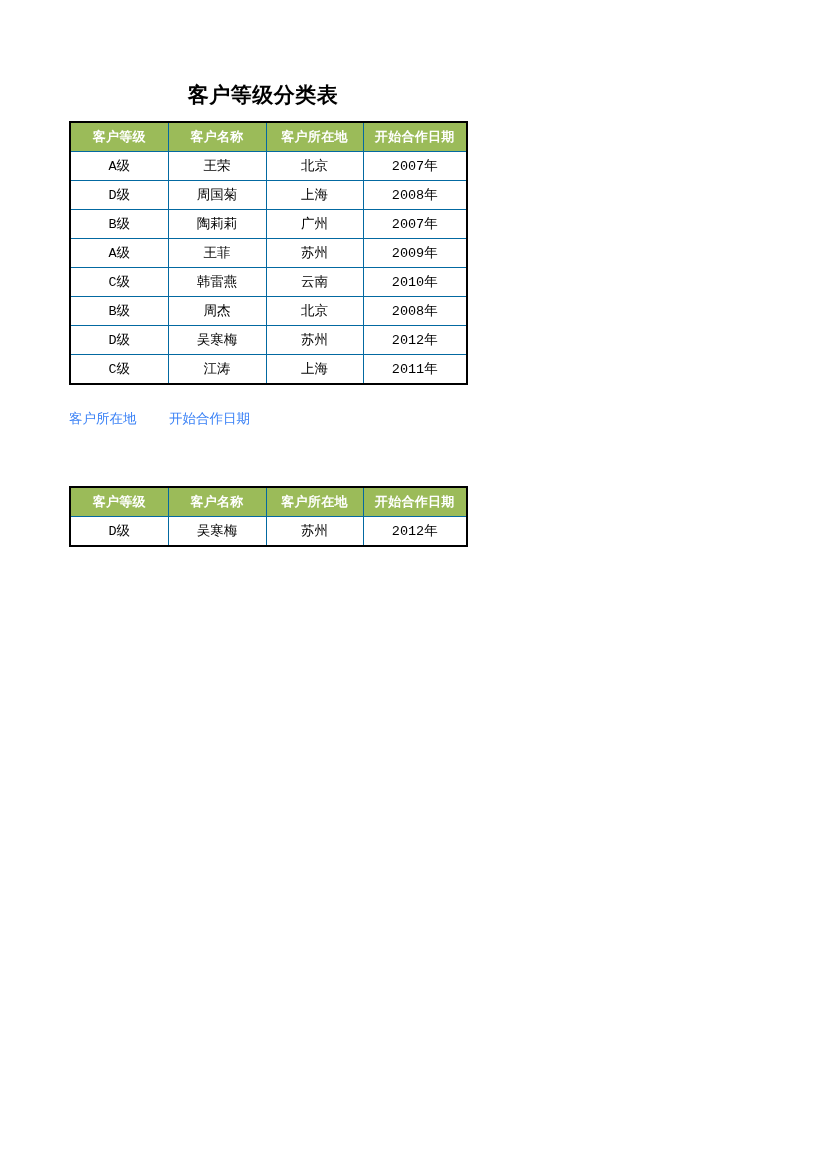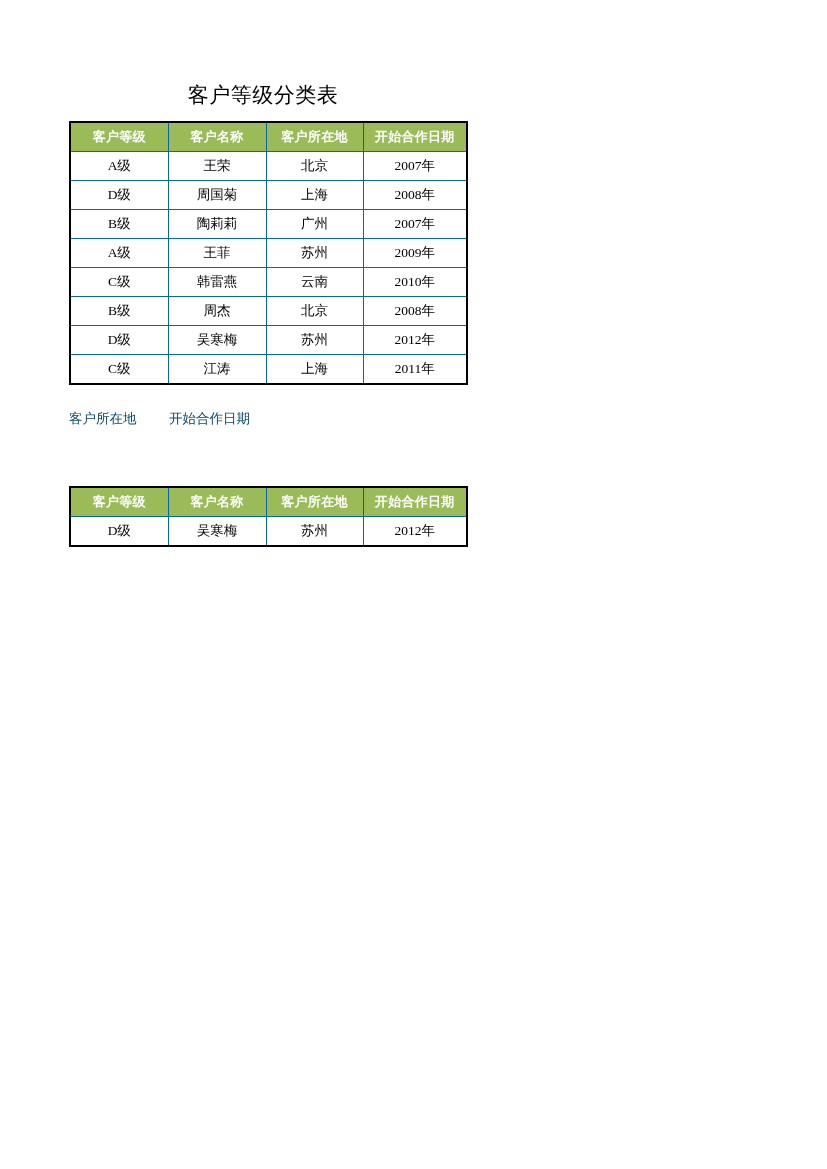--- a/index.html
+++ b/index.html
@@ -30,20 +30,21 @@
     left: 69px;
     top: 82px;
     width: 388px;
     text-align: center;
     font-family: "Liberation Serif", "DejaVu Serif", serif;
     font-size: 21px;
     line-height: 26px;
     letter-spacing: 0.5px;
     color: #000000;
     white-space: nowrap;
+    font-weight: bold;
   }
 
   
   .grid {
     position: absolute;
     border-collapse: collapse;
     table-layout: fixed;
     border: 2px solid #000000;
   }
   .grid td, .grid th {
@@ -60,40 +61,40 @@
   }
   .grid thead th {
     background: #9bbb59;
     color: #ffffff;
     font-family: "Liberation Sans", "DejaVu Sans", sans-serif;
     font-weight: bold;
     font-size: 13px;
     letter-spacing: 0.3px;
   }
   .grid tbody td {
-    font-family: Liberation Serif, serif;
+    font-family: Liberation Mono, monospace;
     font-size: 13.5px;
   }
 
   .col-a { width: 98px; }
   .col-b { width: 98px; }
   .col-c { width: 97px; }
   .col-d { width: 104px; }
 
   #source-table { left: 69px; top: 121px; }
   #result-table { left: 69px; top: 486px; }
 
   
   .criteria {
     position: absolute;
     left: 69px;
     top: 404px;
     font-family: "Liberation Serif", "DejaVu Serif", serif;
     font-size: 13.5px;
-    color: #0c4a6e;
+    color: #3b82f6;
   }
   .criteria-row {
     display: block;
     height: 29px;
     line-height: 29px;
     white-space: nowrap;
   }
   .criteria-cell {
     display: inline-block;
     width: 100px;

